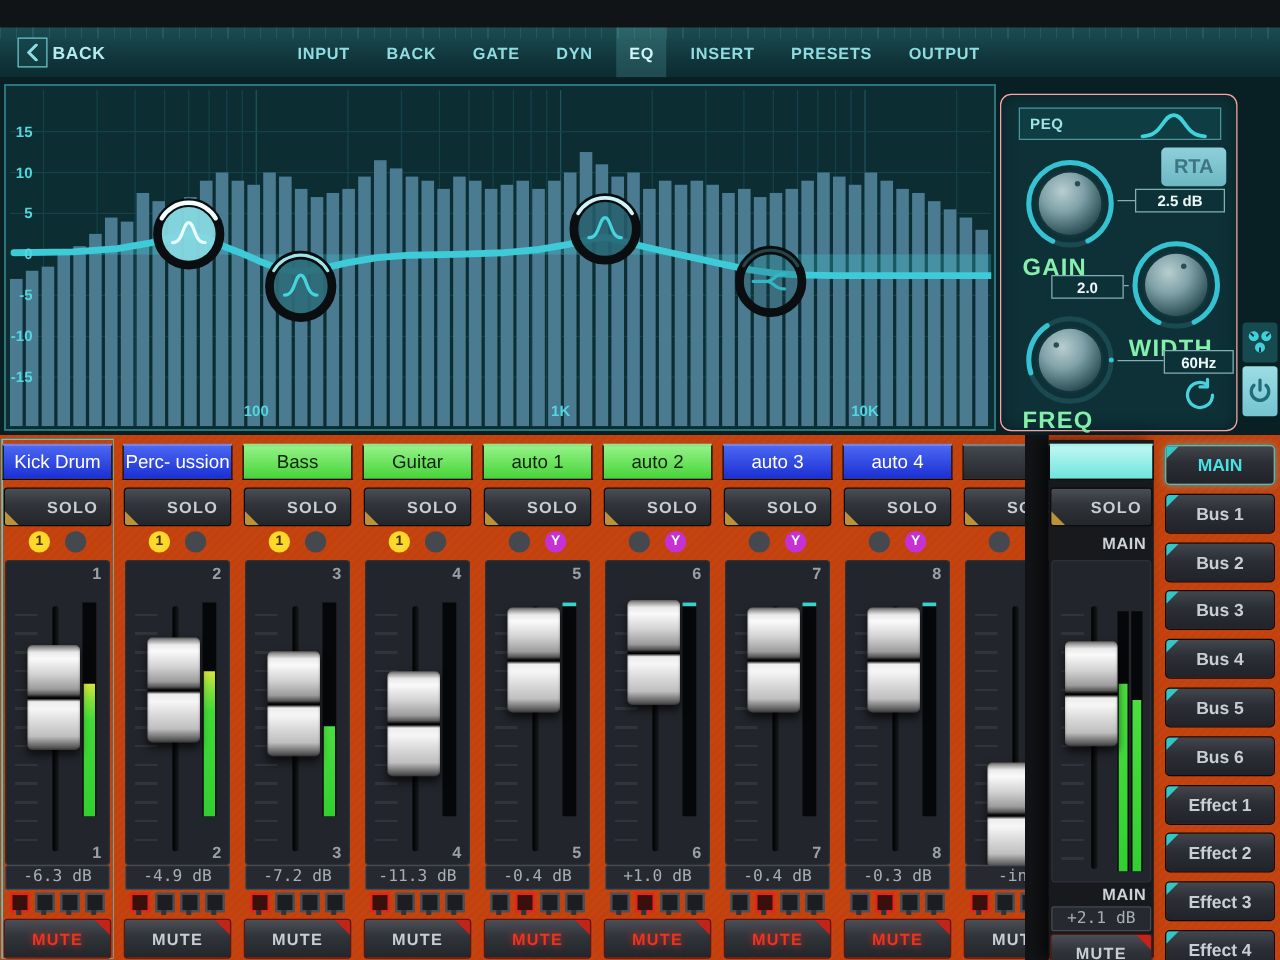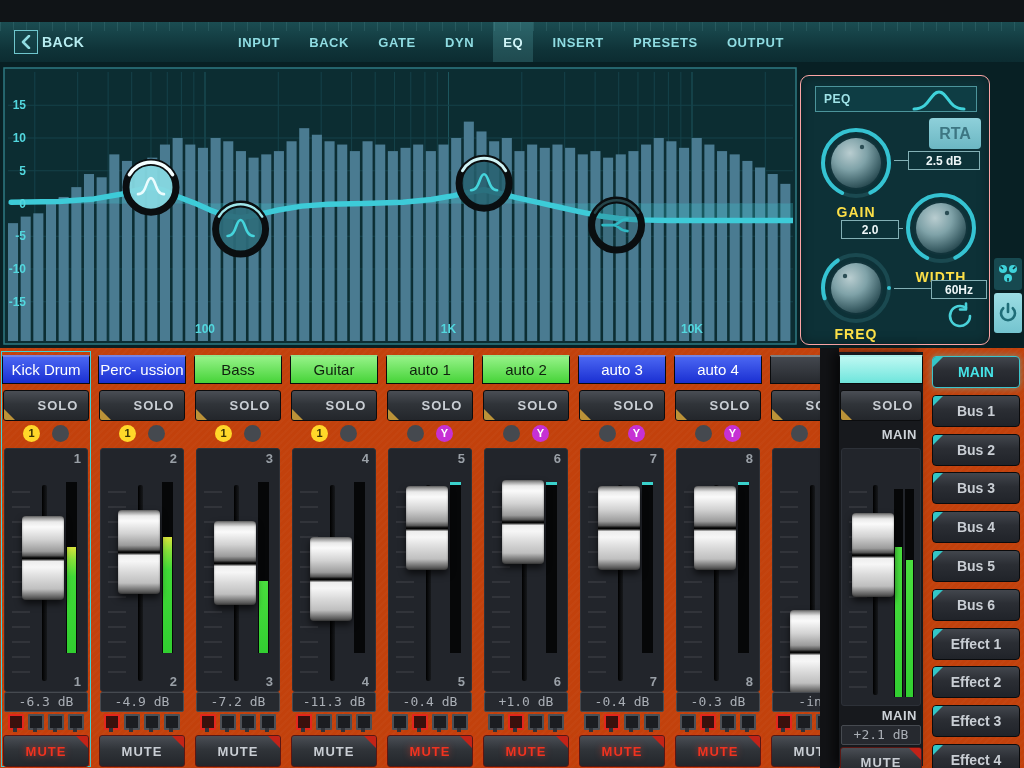--- a/index.html
+++ b/index.html
@@ -34,21 +34,21 @@
 
   .eq-panel{position:absolute;left:800px;top:13px;width:188px;height:268px;background:#0d3137;
             border:1px solid #fca5a5;border-radius:9px;box-shadow:inset 0 0 12px rgba(0,0,0,.35);}
   .peq-select{position:absolute;left:14px;top:10px;width:160px;height:24px;background:#0e3d44;
               border:1px solid #4c949b;display:flex;align-items:center;cursor:pointer;}
   .peq-select .txt{color:#9fe2e7;font-size:12px;font-weight:bold;margin-left:8px;letter-spacing:.5px;}
   .peq-select svg{position:absolute;left:92px;top:-2px;}
   .rta-btn{position:absolute;right:8px;top:42px;width:52px;height:31px;background:linear-gradient(180deg,#8ed0da,#6cb7c3);
            border-radius:4px;color:#3d7682;font-size:16px;font-weight:bold;display:flex;align-items:center;justify-content:center;cursor:pointer;}
   .knob{position:absolute;width:76px;height:76px;cursor:pointer;}
-  .knob-label{position:absolute;color:#fde047;font-size:14px;font-weight:bold;letter-spacing:1px;text-align:center;width:76px;}
+  .knob-label{position:absolute;color:#86efac;font-size:19px;font-weight:bold;letter-spacing:1px;text-align:left;width:76px;}
   .vbox{position:absolute;height:17px;background:#0c3238;border:1px solid #83b0b5;color:#eef7f8;
         font-size:12px;font-weight:bold;display:flex;align-items:center;justify-content:center;cursor:pointer;}
   .vline{position:absolute;height:1px;background:#83b0b5;}
   .reset-btn{position:absolute;right:8px;bottom:8px;width:42px;height:40px;display:flex;align-items:center;justify-content:center;cursor:pointer;}
 
   .edge-knobs-btn{position:absolute;left:994px;top:196px;width:28px;height:32px;background:#174950;border-radius:3px;
                   display:flex;align-items:center;justify-content:center;cursor:pointer;}
   .edge-power-btn{position:absolute;left:994px;top:231px;width:28px;height:40px;background:linear-gradient(180deg,#9cdde4,#74c4cf);
                   border-radius:3px;display:flex;align-items:center;justify-content:center;cursor:pointer;}
 

